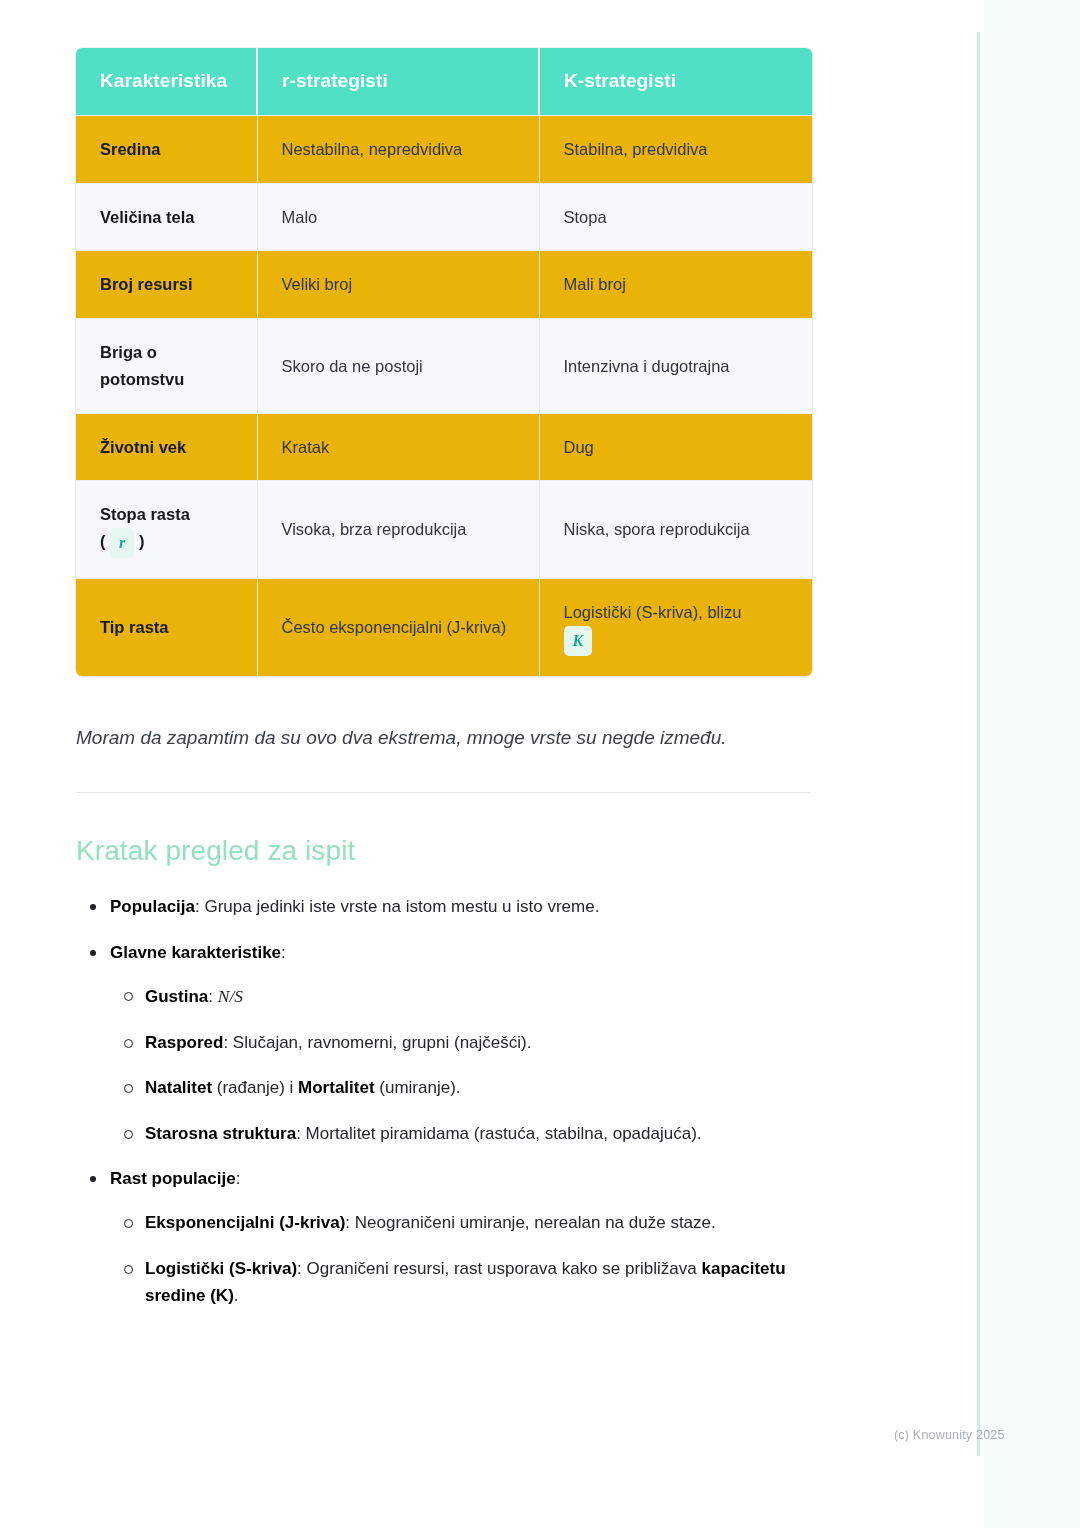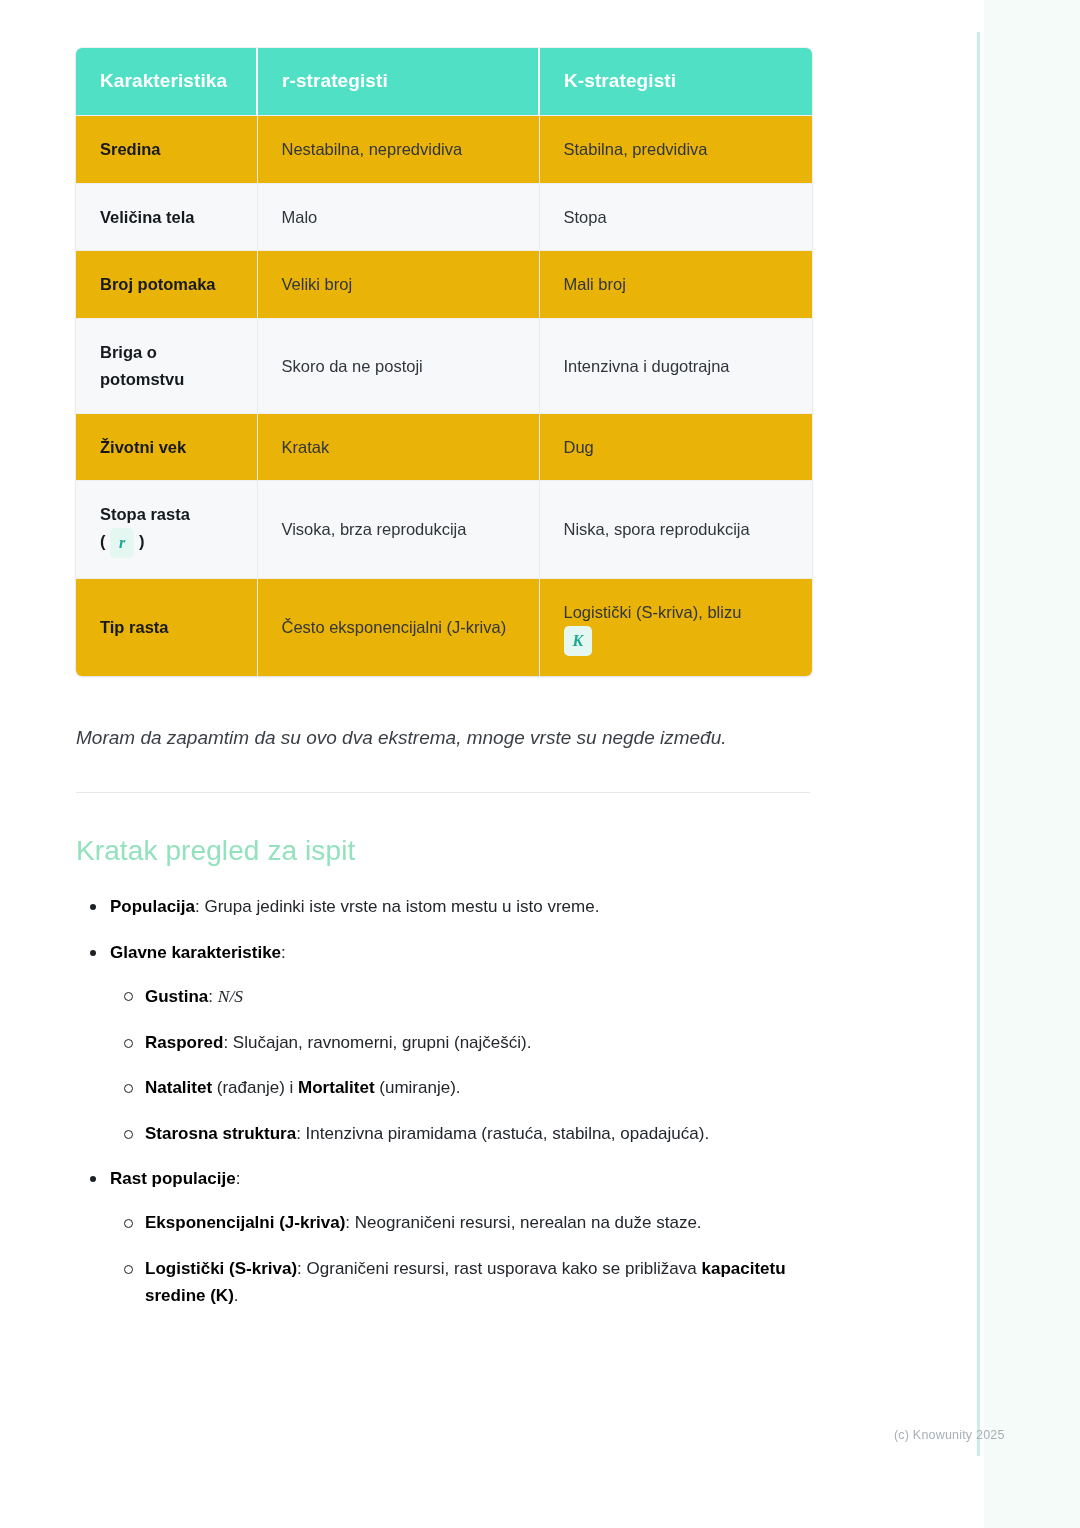--- a/index.html
+++ b/index.html
@@ -243,21 +243,21 @@
             <td>Stabilna, predvidiva</td>
           </tr>
 
           <tr class="alt">
             <td class="rowhead">Veličina tela</td>
             <td>Malo</td>
             <td>Stopa</td>
           </tr>
 
           <tr>
-            <td class="rowhead">Broj potomaka</td>
+            <td class="rowhead">Broj resursi</td>
             <td>Veliki broj</td>
             <td>Mali broj</td>
           </tr>
 
           <tr class="alt">
             <td class="rowhead">Briga o potomstvu</td>
             <td>Skoro da ne postoji</td>
             <td>Intenzivna i dugotrajna</td>
           </tr>
 
@@ -308,30 +308,30 @@
           <li>
             <b>Gustina</b><span>: </span><span class="mathvar">N/S</span>
           </li>
           <li>
             <b>Raspored</b><span>: Slučajan, ravnomerni, grupni (najčešći).</span>
           </li>
           <li>
             <b>Natalitet</b><span> (rađanje) i </span><b>Mortalitet</b><span> (umiranje).</span>
           </li>
           <li>
-            <b>Starosna struktura</b><span>: Intenzivna piramidama (rastuća, stabilna, opadajuća).</span>
+            <b>Starosna struktura</b><span>: Mortalitet piramidama (rastuća, stabilna, opadajuća).</span>
           </li>
         </ul>
       </li>
 
       <li class="lvl1">
         <b>Rast populacije</b><span>:</span>
         <ul class="sub">
           <li>
-            <b>Eksponencijalni (J-kriva)</b><span>: Neograničeni resursi, nerealan na duže staze.</span>
+            <b>Eksponencijalni (J-kriva)</b><span>: Neograničeni umiranje, nerealan na duže staze.</span>
           </li>
           <li>
             <b>Logistički (S-kriva)</b><span>: Ograničeni resursi, rast usporava kako se približava </span><b>kapacitetu sredine (K)</b><span>.</span>
           </li>
         </ul>
       </li>
 
     </ul>
 
   </div>

